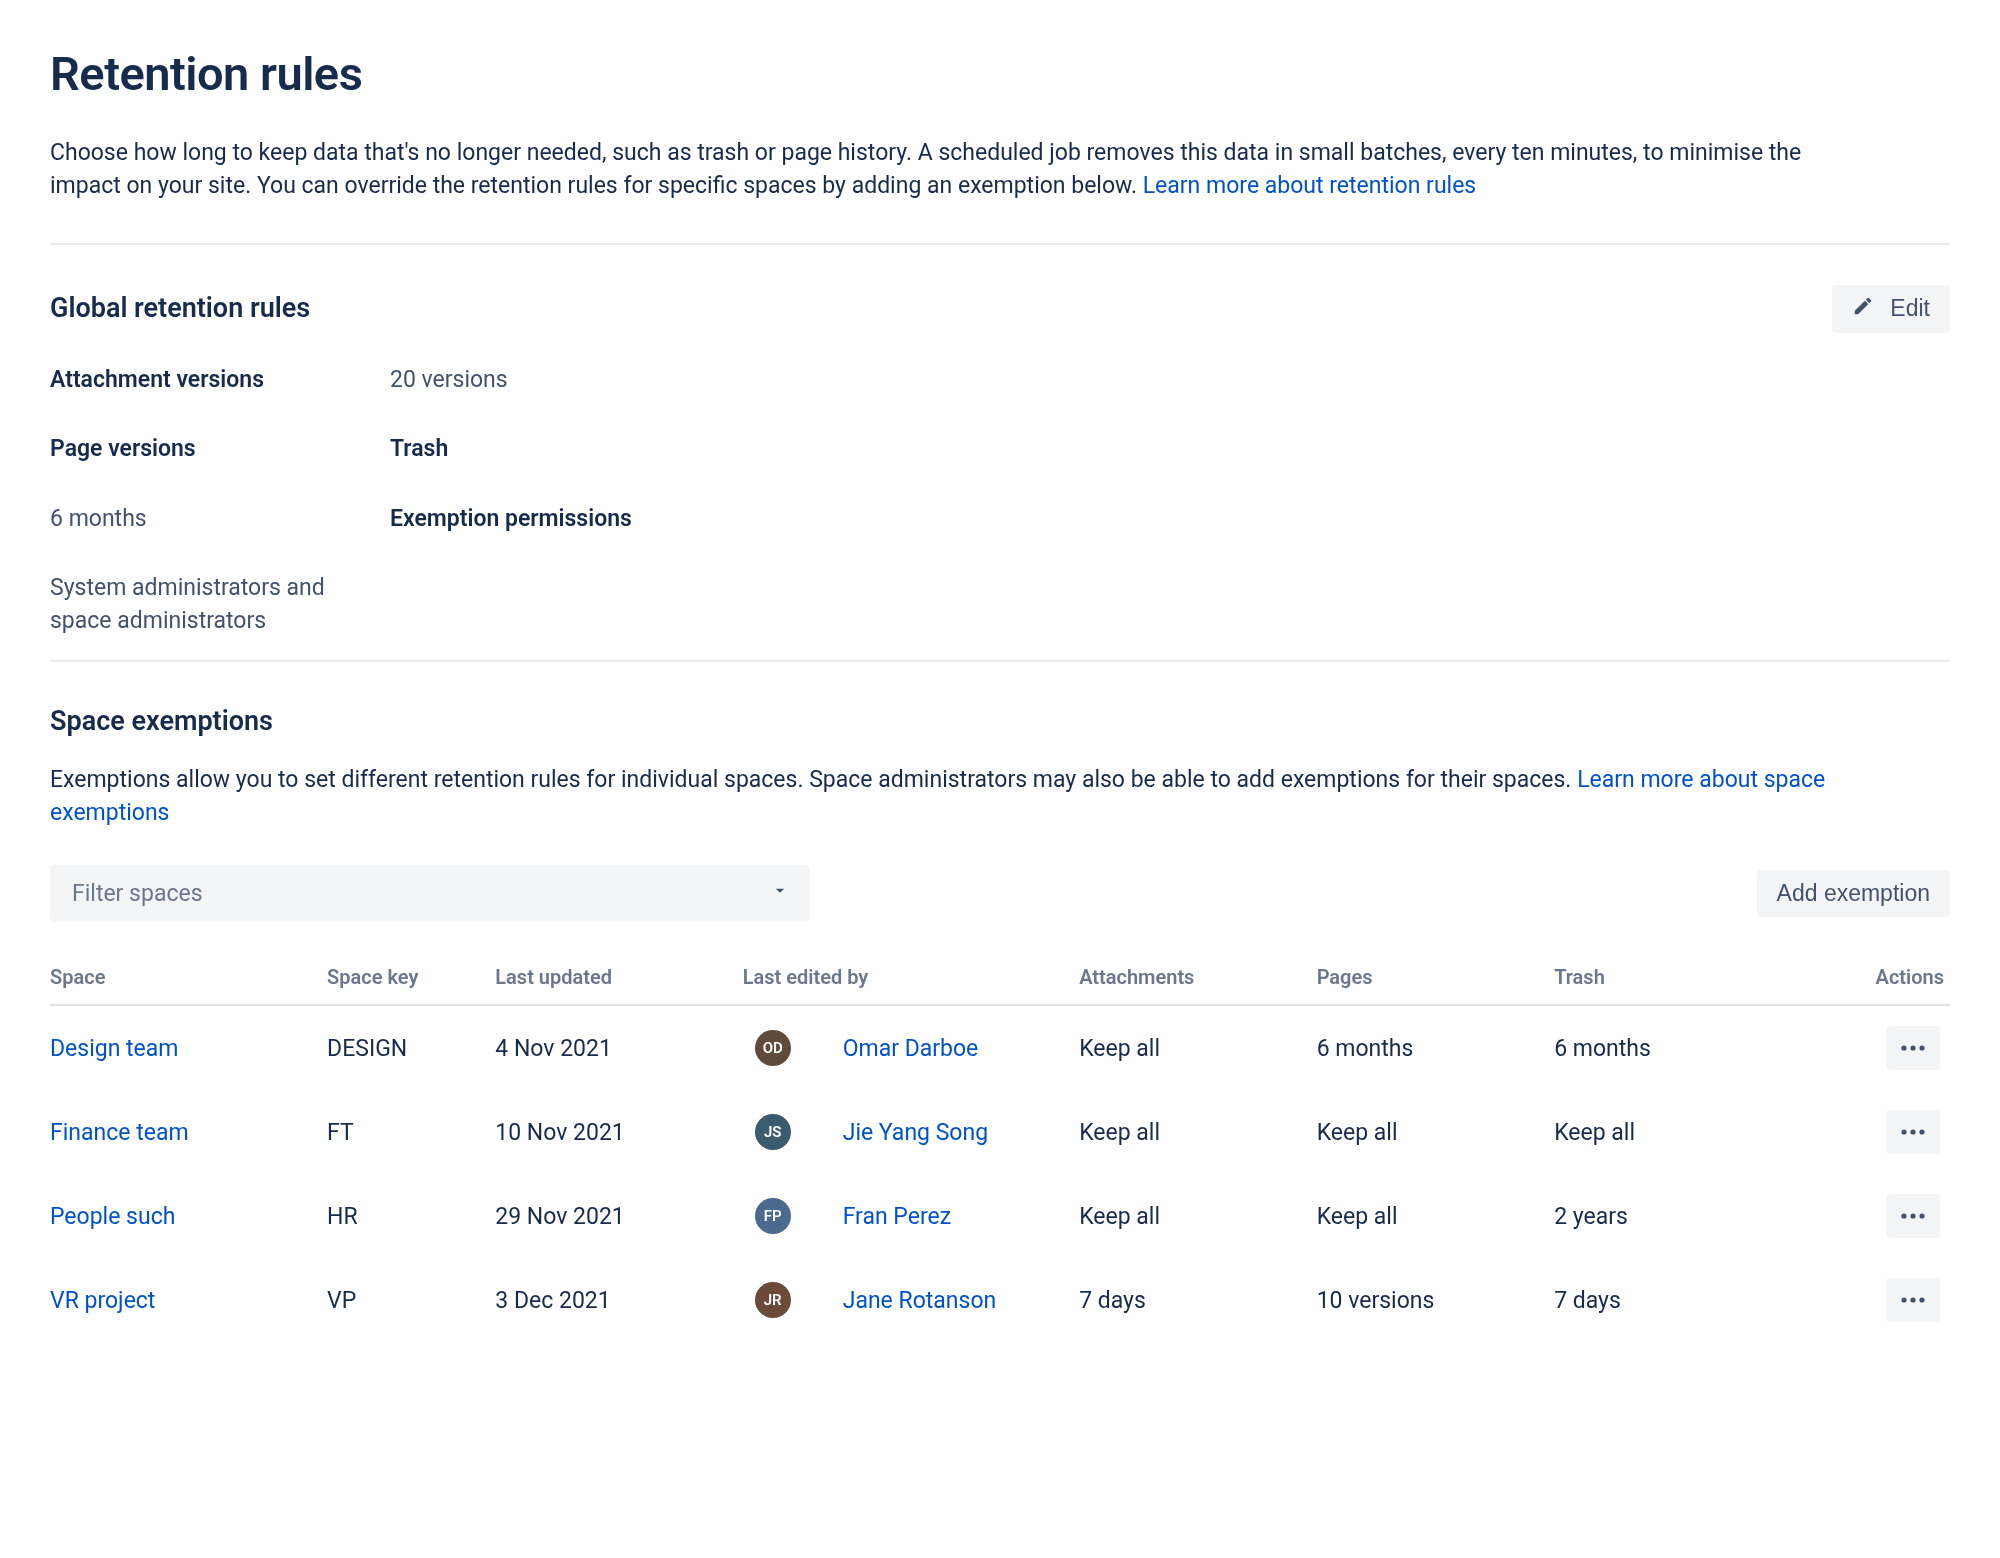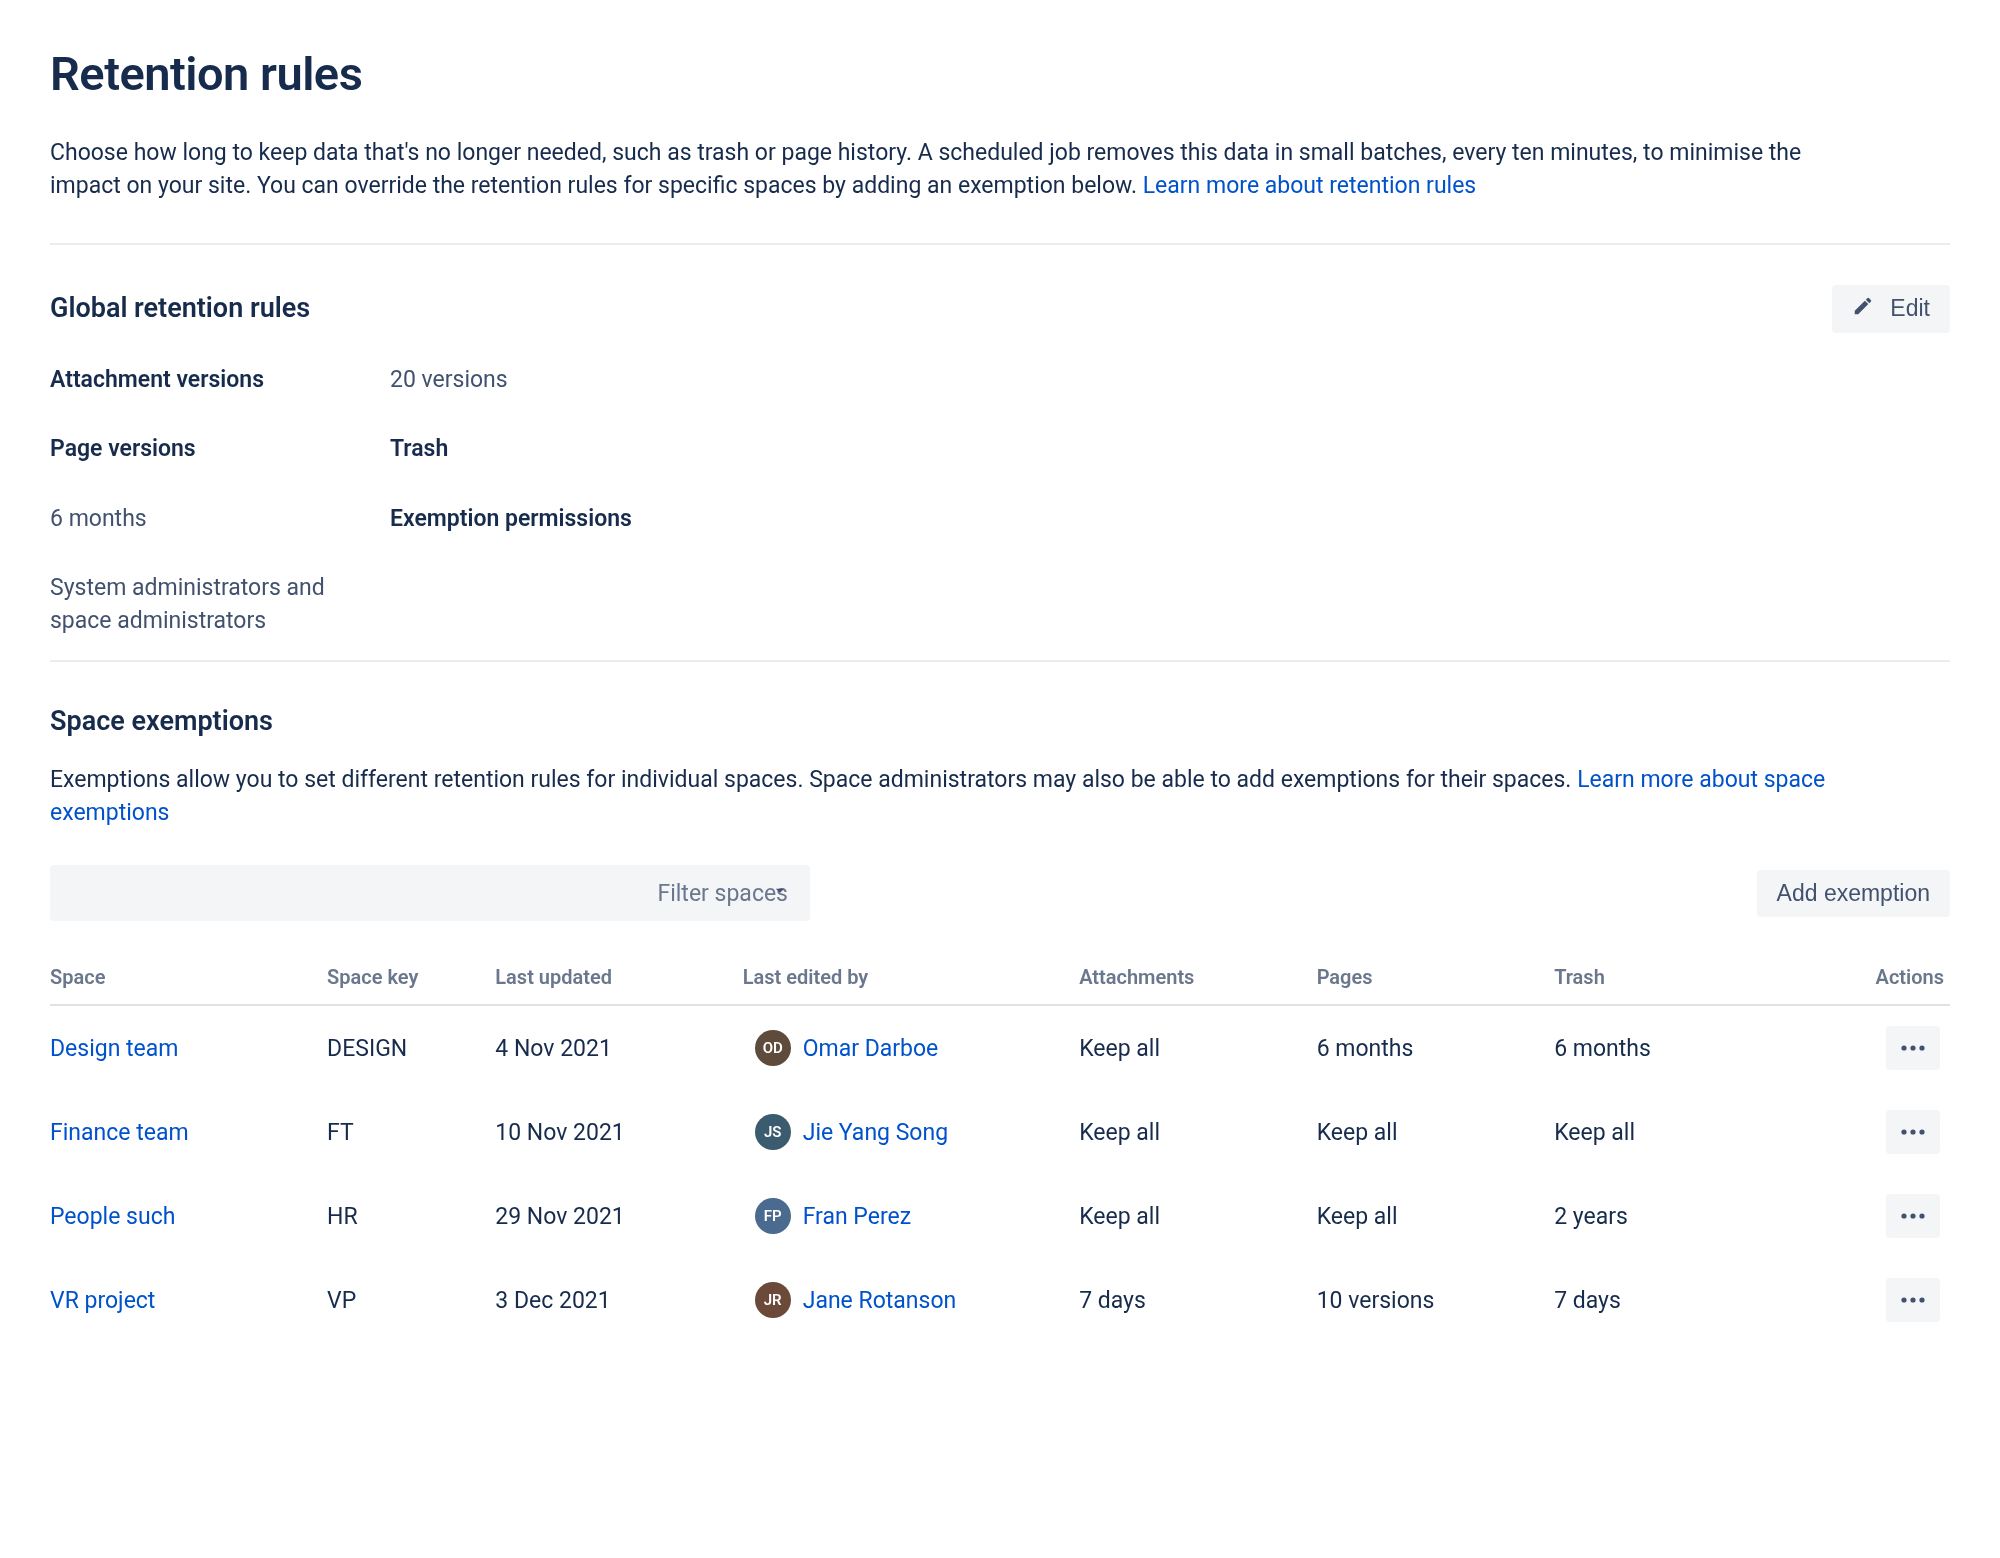--- a/index.html
+++ b/index.html
@@ -84,21 +84,20 @@
   .filter-select {
     position: relative;
     background: #F4F5F7;
     border-radius: 4px;
     width: 760px;
     height: 56px;
     display: flex;
     align-items: center;
     padding: 0 22px;
     cursor: pointer;
-    justify-content: flex-end;
   }
   .filter-select .placeholder {
     color: #6B778C;
     font-size: 23px;
   }
   .filter-select .chev {
     position: absolute;
     right: 20px;
     top: 50%;
     transform: translateY(-50%);
@@ -135,21 +134,21 @@
     border-radius: 50%;
     display: inline-flex;
     align-items: center;
     justify-content: center;
     color: #fff;
     font-size: 15px;
     font-weight: 600;
     flex-shrink: 0;
     margin-left: 12px;
   }
-  .user-cell a { color: #0052CC; text-decoration: none; }
+  .user-cell a { color: #0052CC; text-decoration: none; margin-left: 40px; }
   td.actions-cell { text-align: right; padding-right: 0; }
   .more-btn {
     display: inline-flex;
     align-items: center;
     justify-content: center;
     width: 54px;
     height: 44px;
     background: #F4F5F7;
     border: none;
     border-radius: 4px;

